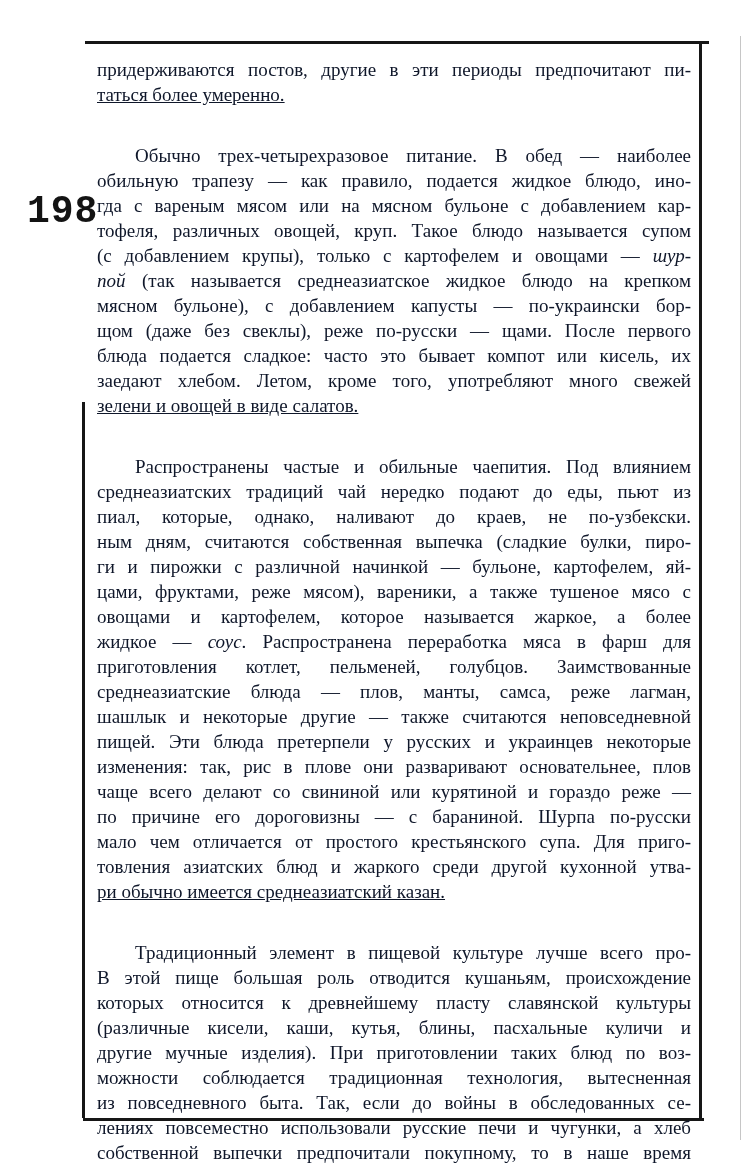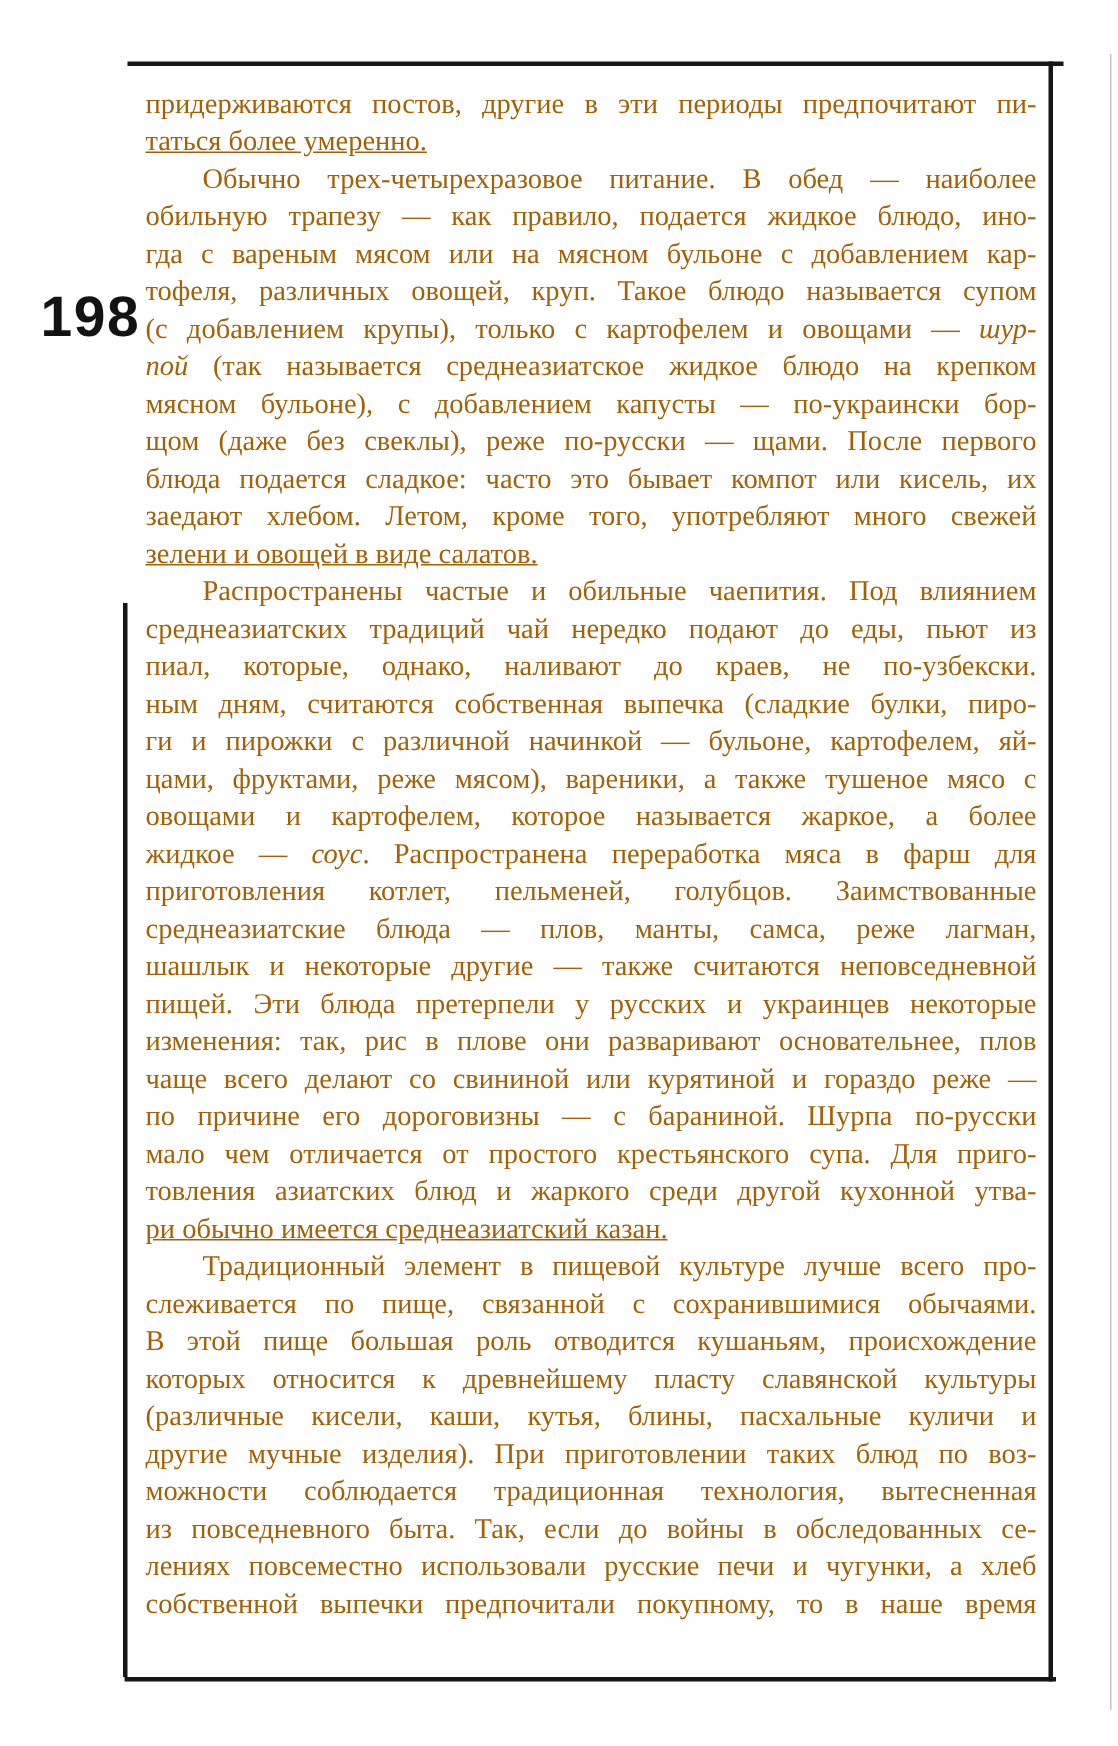--- a/index.html
+++ b/index.html
@@ -25,49 +25,50 @@
   .page-edge-line {
     position: absolute;
     left: 740px; top: 36px;
     width: 1px; height: 1104px;
     background: #c6c6c6;
   }
   .page-number {
     position: absolute;
     left: 27px;
     top: 190px;
-    font-family: Liberation Sans, sans-serif;
+    font-family: Liberation Mono, monospace;
     font-weight: bold;
     font-size: 38px;
     line-height: 44px;
     color: #131313;
     letter-spacing: 1px;
   }
   .body-text {
     position: absolute;
     left: 97px;
     top: 57px;
     width: 594px;
     font-size: 19px;
     line-height: 25px;
-    color: #a16207;
+    color: #0f172a;
   }
   .line {
     text-align: justify;
     text-align-last: justify;
     white-space: normal;
     height: 25px;
     overflow: visible;
   }
   .line.end {
     text-align-last: left;
     text-decoration: underline;
   }
   .line.indent {
     text-indent: 38px;
+    margin-top: 36px;
   }
   .it {
     font-style: italic;
   }
 </style>
 </head>
 <body>
 
 <div class="frame-line frame-top"></div>
 <div class="frame-line frame-right"></div>
@@ -103,21 +104,20 @@
     <div class="line"><span>среднеазиатские блюда — плов, манты, самса, реже лагман,</span></div>
     <div class="line"><span>шашлык и некоторые другие — также считаются неповседневной</span></div>
     <div class="line"><span>пищей. Эти блюда претерпели у русских и украинцев некоторые</span></div>
     <div class="line"><span>изменения: так, рис в плове они разваривают основательнее, плов</span></div>
     <div class="line"><span>чаще всего делают со свининой или курятиной и гораздо реже —</span></div>
     <div class="line"><span>по причине его дороговизны — с бараниной. Шурпа по-русски</span></div>
     <div class="line"><span>мало чем отличается от простого крестьянского супа. Для приго-</span></div>
     <div class="line"><span>товления азиатских блюд и жаркого среди другой кухонной утва-</span></div>
     <div class="line end"><span>ри обычно имеется среднеазиатский казан.</span></div>
     <div class="line indent"><span>Традиционный элемент в пищевой культуре лучше всего про-</span></div>
-    <div class="line"><span>слеживается по пище, связанной с сохранившимися обычаями.</span></div>
     <div class="line"><span>В этой пище большая роль отводится кушаньям, происхождение</span></div>
     <div class="line"><span>которых относится к древнейшему пласту славянской культуры</span></div>
     <div class="line"><span>(различные кисели, каши, кутья, блины, пасхальные куличи и</span></div>
     <div class="line"><span>другие мучные изделия). При приготовлении таких блюд по воз-</span></div>
     <div class="line"><span>можности соблюдается традиционная технология, вытесненная</span></div>
     <div class="line"><span>из повседневного быта. Так, если до войны в обследованных се-</span></div>
     <div class="line"><span>лениях повсеместно использовали русские печи и чугунки, а хлеб</span></div>
     <div class="line"><span>собственной выпечки предпочитали покупному, то в наше время</span></div>
   </div>
 

